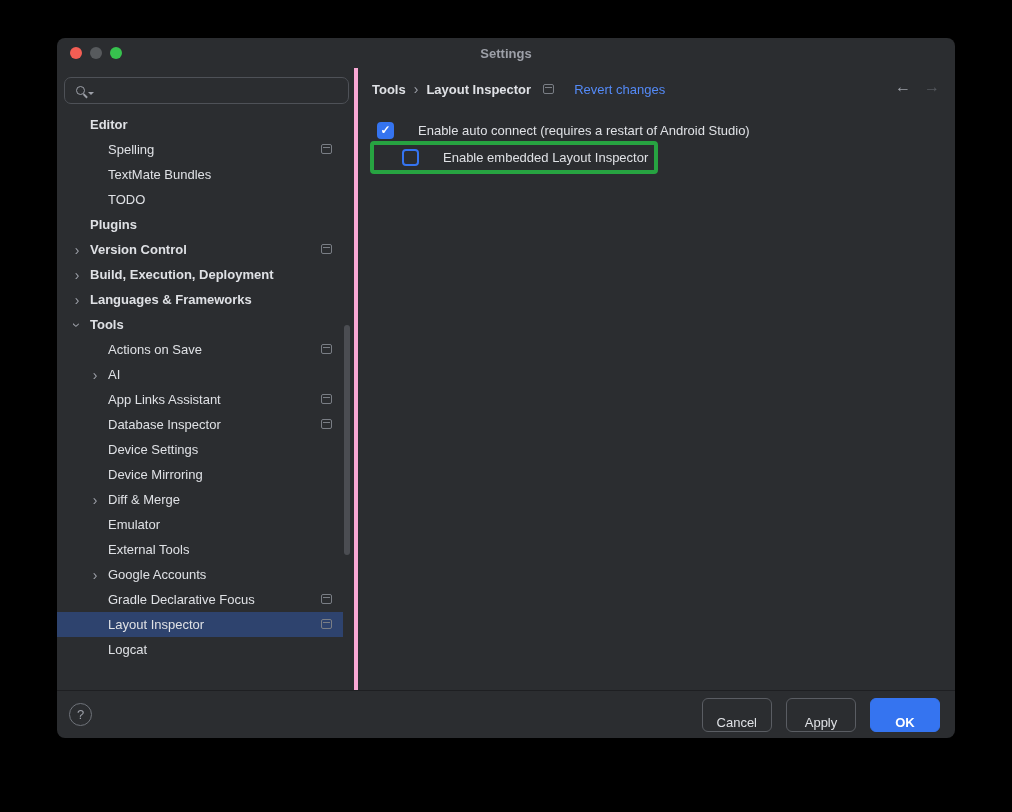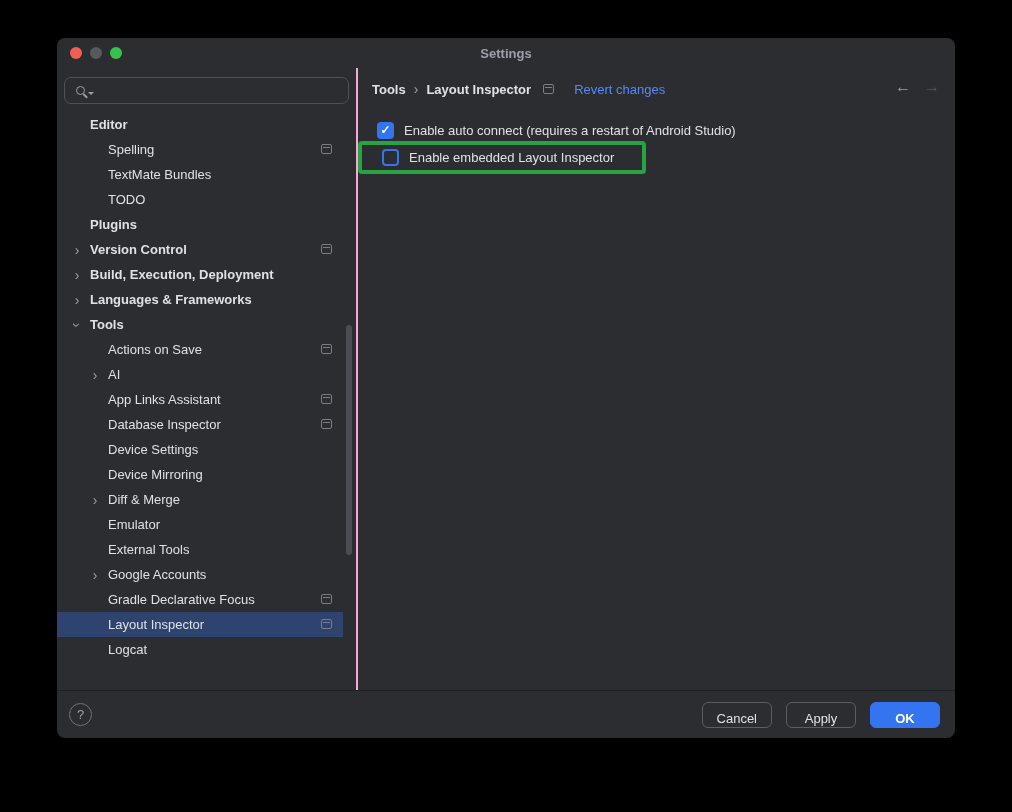--- a/index.html
+++ b/index.html
@@ -12,21 +12,21 @@
             box-shadow:0 10px 40px rgba(0,0,0,.6); display:flex; flex-direction:column; }
 
   
   .titlebar { position:relative; height:30px; flex:0 0 30px; display:flex; align-items:center; justify-content:center; }
   .traffic { position:absolute; left:13px; top:9px; display:flex; gap:8px; }
   .light { width:12px; height:12px; border-radius:50%; }
   .title { font-size:13px; font-weight:bold; color:#9da0a8; }
 
   
   .bodyrow { flex:1 1 auto; display:flex; min-height:0; }
-  .sidebar { position:relative; width:301px; flex:0 0 301px; border-right:2px solid #f9a8d4; }
+  .sidebar { position:relative; width:301px; flex:0 0 301px; border-right:4px solid #f9a8d4; }
   .searchbox { position:absolute; left:7px; top:9px; width:285px; height:27px;
                border:1px solid #4e5157; border-radius:7px; background:#2b2d30;
                display:flex; align-items:center; padding-left:11px; gap:3px; }
   .mag { position:relative; width:9px; height:9px; border:1.5px solid #9da0a8; border-radius:50%; flex:0 0 auto; }
   .mag::after { content:""; position:absolute; width:5px; height:1.5px; background:#9da0a8;
                 right:-4px; bottom:-2px; transform:rotate(45deg); }
   .caret { width:0; height:0; border-left:3px solid transparent; border-right:3px solid transparent;
            border-top:3px solid #9da0a8; margin-top:6px; }
   .searchbox input { flex:1; background:transparent; border:none; outline:none; color:#dfe1e5;
                      font-size:13px; font-family:"Liberation Sans", sans-serif; height:100%; }
@@ -52,39 +52,39 @@
                 font-size:13px; color:#dfe1e5; }
   .bc-item { font-weight:bold; }
   .bc-sep { color:#9da0a8; font-size:14px; }
   .bc-icon { width:11px; height:10px; border:1px solid #7a7e85; border-radius:2px; position:relative; margin-left:4px; }
   .bc-icon::after { content:""; position:absolute; left:1px; right:1px; top:2px; border-top:1px solid #7a7e85; }
   .revert { color:#548af7; margin-left:12px; cursor:pointer; }
   .navarrows { position:absolute; right:15px; top:10px; display:flex; gap:13px; font-size:16px; }
   .arrow-back { color:#9da0a8; cursor:pointer; }
   .arrow-fwd { color:#55585e; }
 
-  .cb-row { display:flex; align-items:center; gap:10px; font-size:13px; color:#dfe1e5; }
+  .cb-row { display:flex; align-items:center; gap:24px; font-size:13px; color:#dfe1e5; }
   .cb-box { width:17px; height:17px; border-radius:4px; flex:0 0 auto; position:relative; }
   .cb-box.checked { background:#3574f0; }
   .cb-box.checked::after { content:"\2713"; position:absolute; left:0; top:0; width:17px; height:17px;
                            color:#fff; font-size:12px; font-weight:bold; line-height:17px; text-align:center; }
   .cb-box.unchecked { border:2px solid #3574f0; background:#2b2d30; }
   .cb-row1 { position:absolute; left:19px; top:54px; }
-  .highlight-box { position:absolute; left:0; top:73px; width:288px; height:33px;
+  .highlight-box { position:absolute; left:12px; top:73px; width:288px; height:33px;
                    border:4px solid #27a341; border-radius:4px; display:flex; align-items:center;
-                   padding-left:20px; }
+                   padding-left:28px; }
 
   
   .footer { flex:0 0 48px; border-top:1px solid #1e1f22; position:relative;
             display:flex; align-items:center; }
   .help { position:absolute; left:12px; width:23px; height:23px; border:1px solid #6f737a;
           border-radius:50%; color:#9da0a8; font-size:13px; display:flex; align-items:center;
           justify-content:center; cursor:pointer; }
   .btns { position:absolute; right:15px; display:flex; gap:14px; }
-  .btn { height:26px; min-width:70px; padding:8px 14px; border-radius:6px; font-size:13px;
+  .btn { height:26px; min-width:70px; padding:16px 14px; border-radius:6px; font-size:13px;
          font-family:"Liberation Sans", sans-serif; color:#dfe1e5; background:transparent;
          border:1px solid #5a5d63; cursor:pointer; }
   .btn.primary { background:#3574f0; border:1px solid #3574f0; color:#fff; font-weight:bold; }
 </style>
 </head>
 <body>
 
 <div class="stage">
   <div class="dialog">
 

